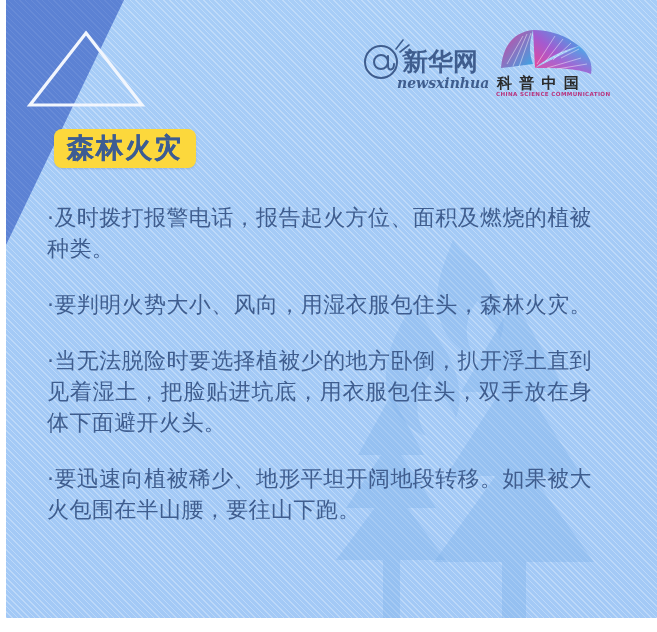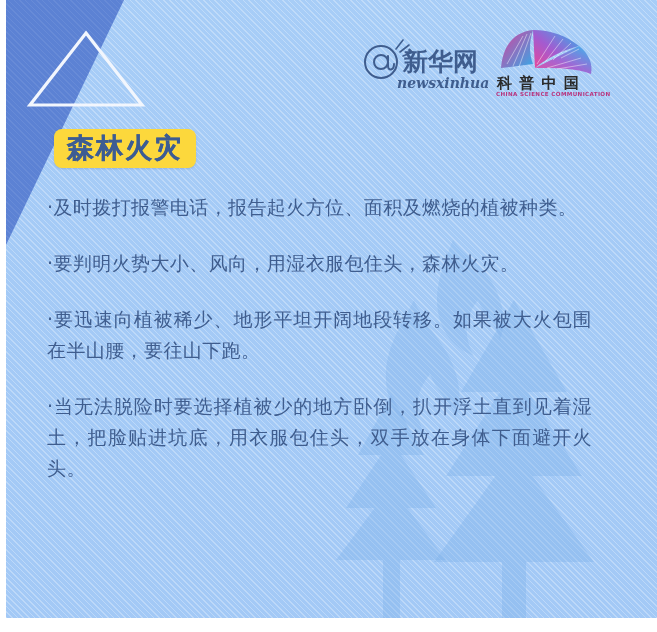--- a/index.html
+++ b/index.html
@@ -67,25 +67,25 @@
     color:#3d5d93;line-height:1;white-space:nowrap;
     -webkit-text-stroke:0.3px #3d5d93;
   }
 
   
   .content{
     position:absolute;left:41px;top:192px;width:545px;
   }
   .para{
     font-family:"DejaVu Sans","Liberation Sans",sans-serif;
-    font-size:19px;
+    font-size:22px;
     line-height:31px;
     color:#3f5d8e;
     letter-spacing:0.4px;
-    margin:0 0 25px 0;
+    margin:10px 0 25px 0;
     text-align:justify;
     text-indent:0;
   }
   .para:last-child{margin-bottom:0;}
 </style>
 </head>
 <body>
 
 <div class="poster">
 
@@ -182,17 +182,17 @@
 
   </div>
 
   <div class="title-badge">
     <div class="title-text">森林火灾</div>
   </div>
 
   <div class="content">
     <p class="para">·及时拨打报警电话，报告起火方位、面积及燃烧的植被种类。</p>
     <p class="para">·要判明火势大小、风向，用湿衣服包住头，森林火灾。</p>
+    <p class="para">·当无法脱险时要选择植被少的地方卧倒，扒开浮土直到见着湿土，把脸贴进坑底，用衣服包住头，双手放在身体下面避开火头。</p>
     <p class="para">·要迅速向植被稀少、地形平坦开阔地段转移。如果被大火包围在半山腰，要往山下跑。</p>
-    <p class="para">·当无法脱险时要选择植被少的地方卧倒，扒开浮土直到见着湿土，把脸贴进坑底，用衣服包住头，双手放在身体下面避开火头。</p>
   </div>
 
 </div>
 
 </body></html>

